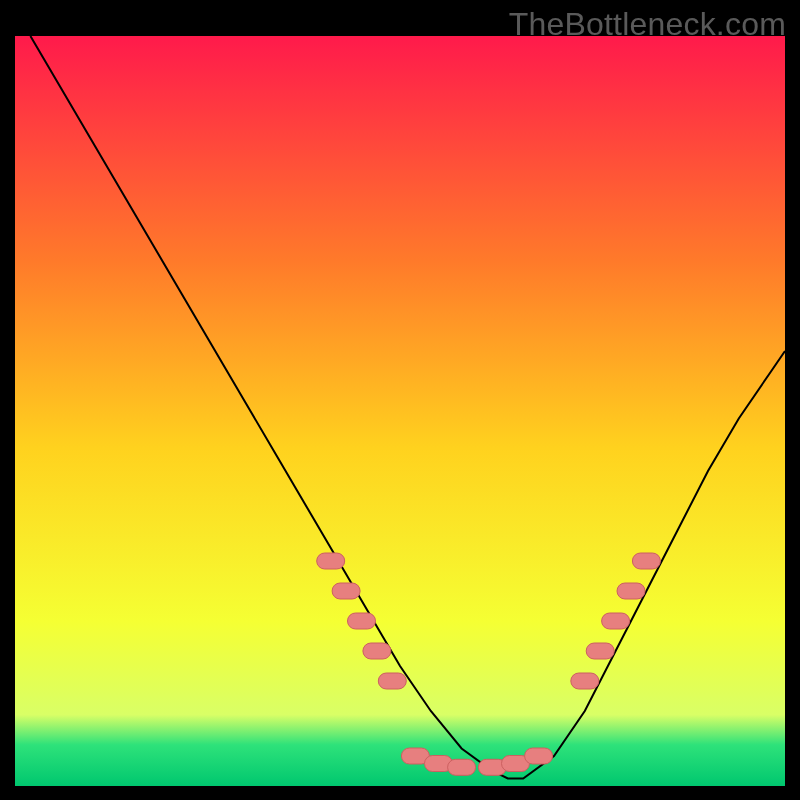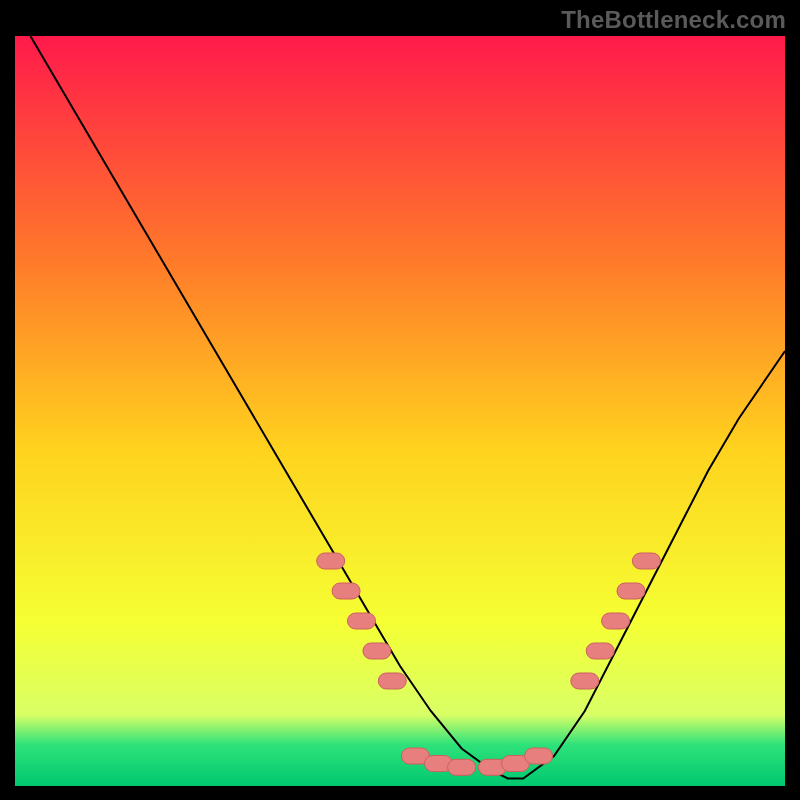--- a/index.html
+++ b/index.html
@@ -8,22 +8,22 @@
     position: relative;
     width: 800px;
     height: 800px;
     background: #000;
   }
   .watermark {
     position: absolute;
     top: 6px;
     right: 14px;
     font-family: Arial, Helvetica, sans-serif;
-    font-size: 24px;
-    font-weight: bold;
+    font-size: 32px;
+    font-weight: normal;
     color: #5a5a5a;
     letter-spacing: 0.2px;
   }
   .plot-area {
     position: absolute;
     left: 15px;
     top: 36px;
     width: 770px;
     height: 750px;
     overflow: hidden;

